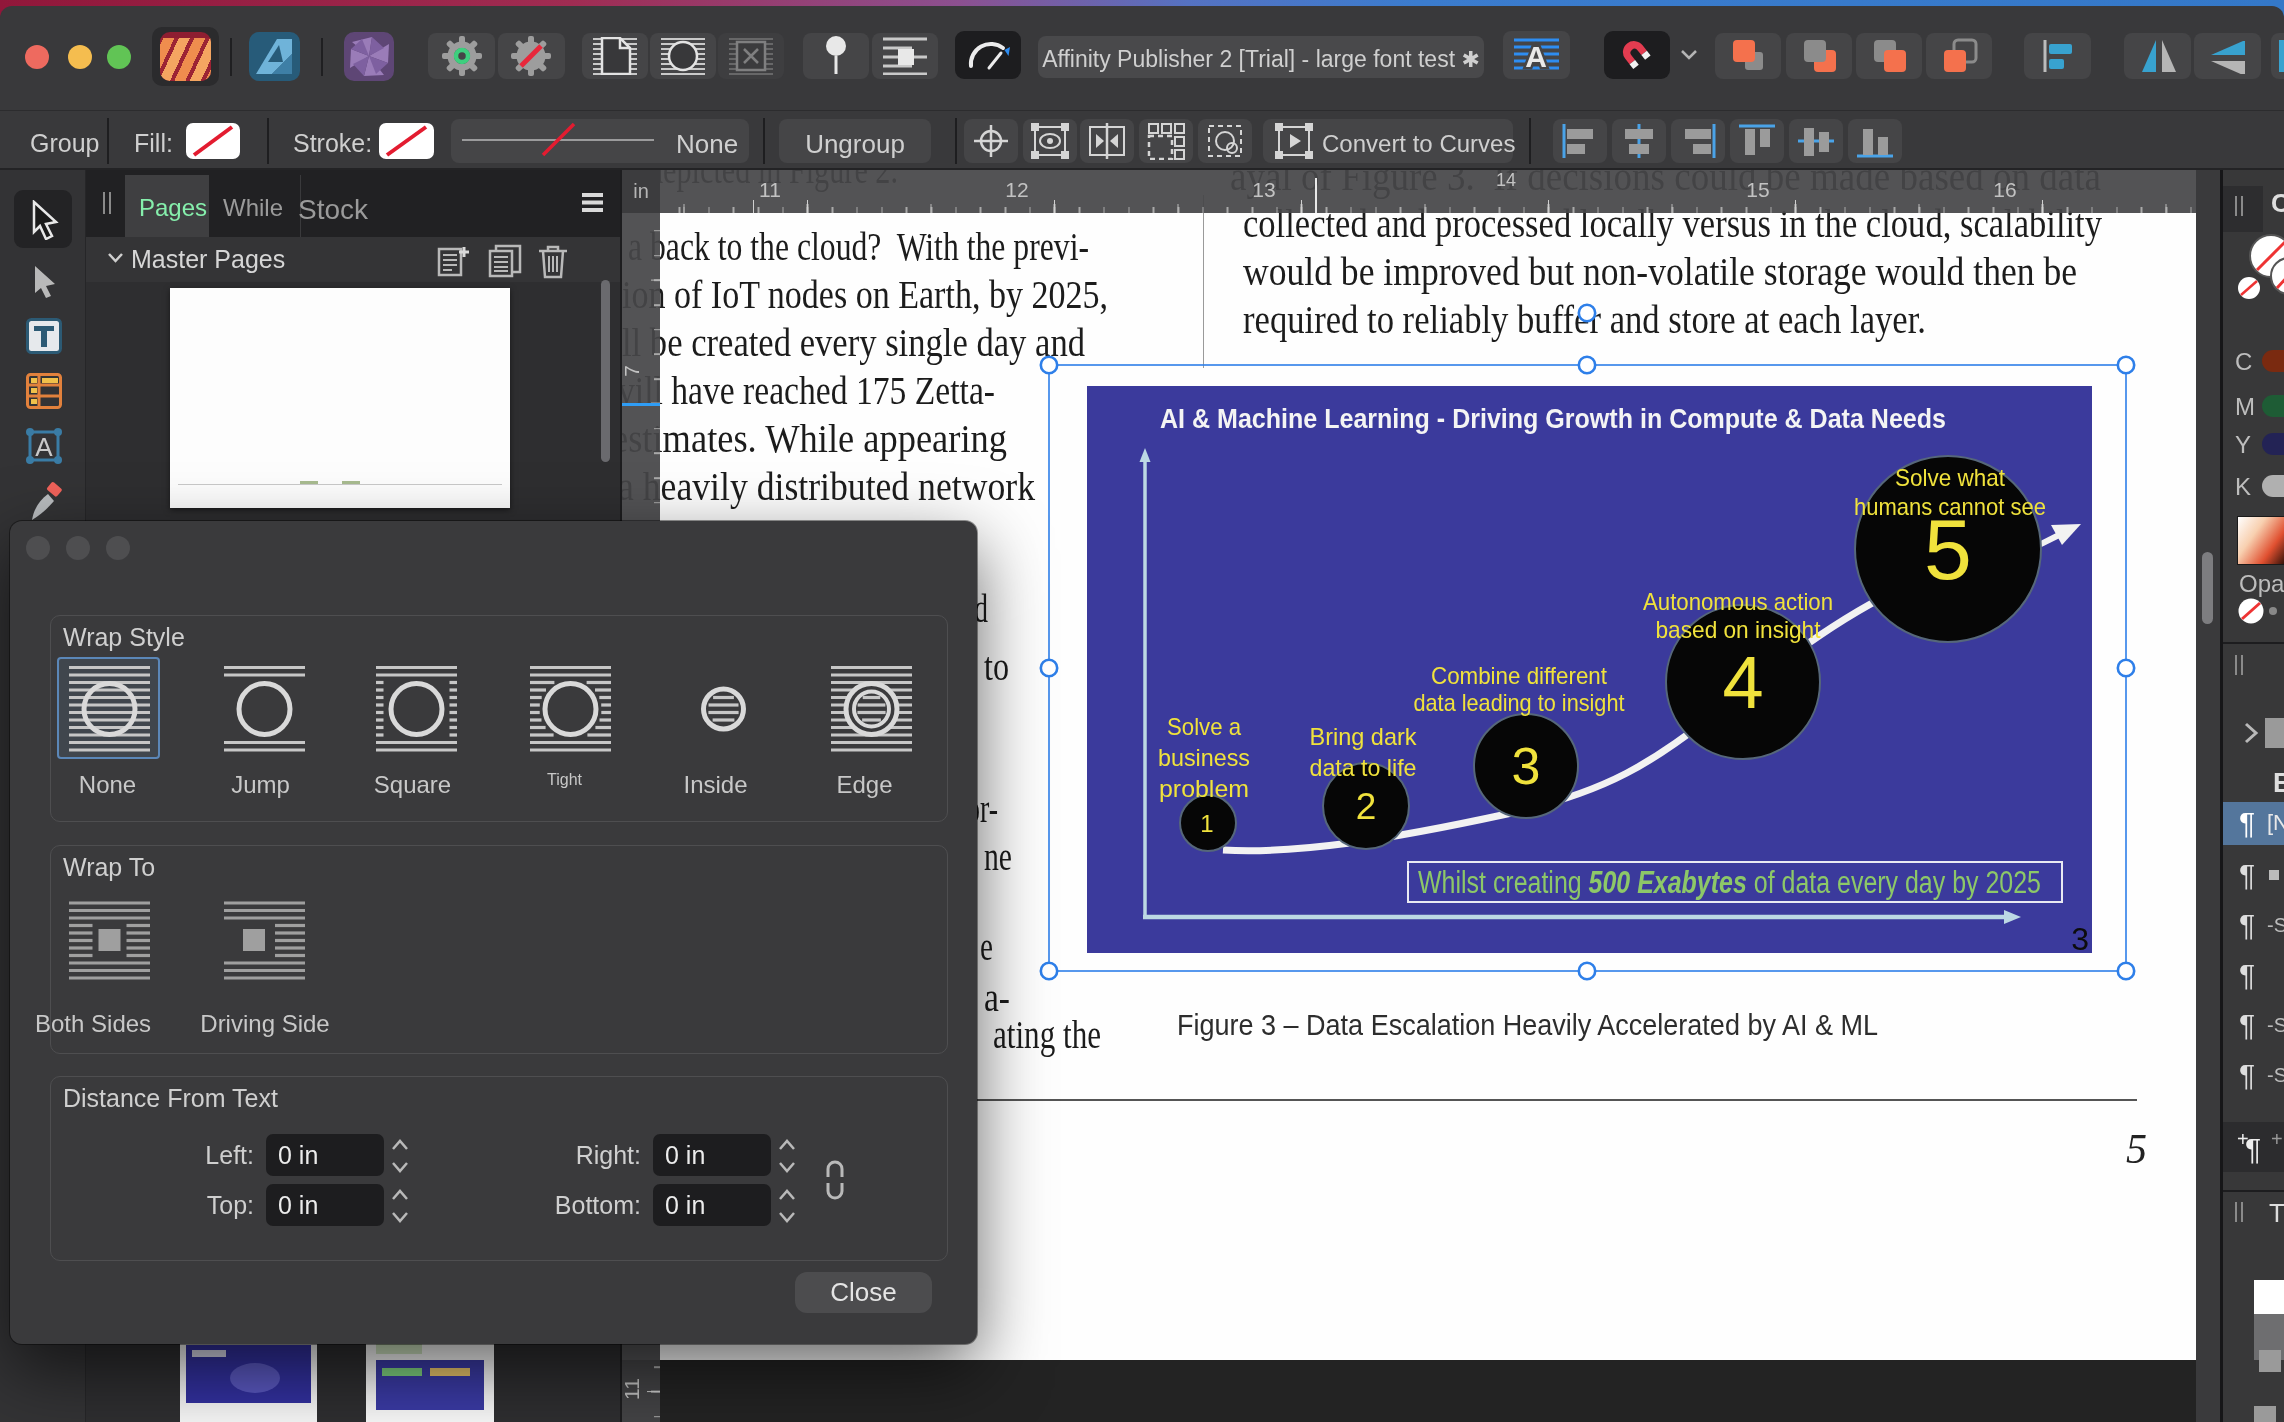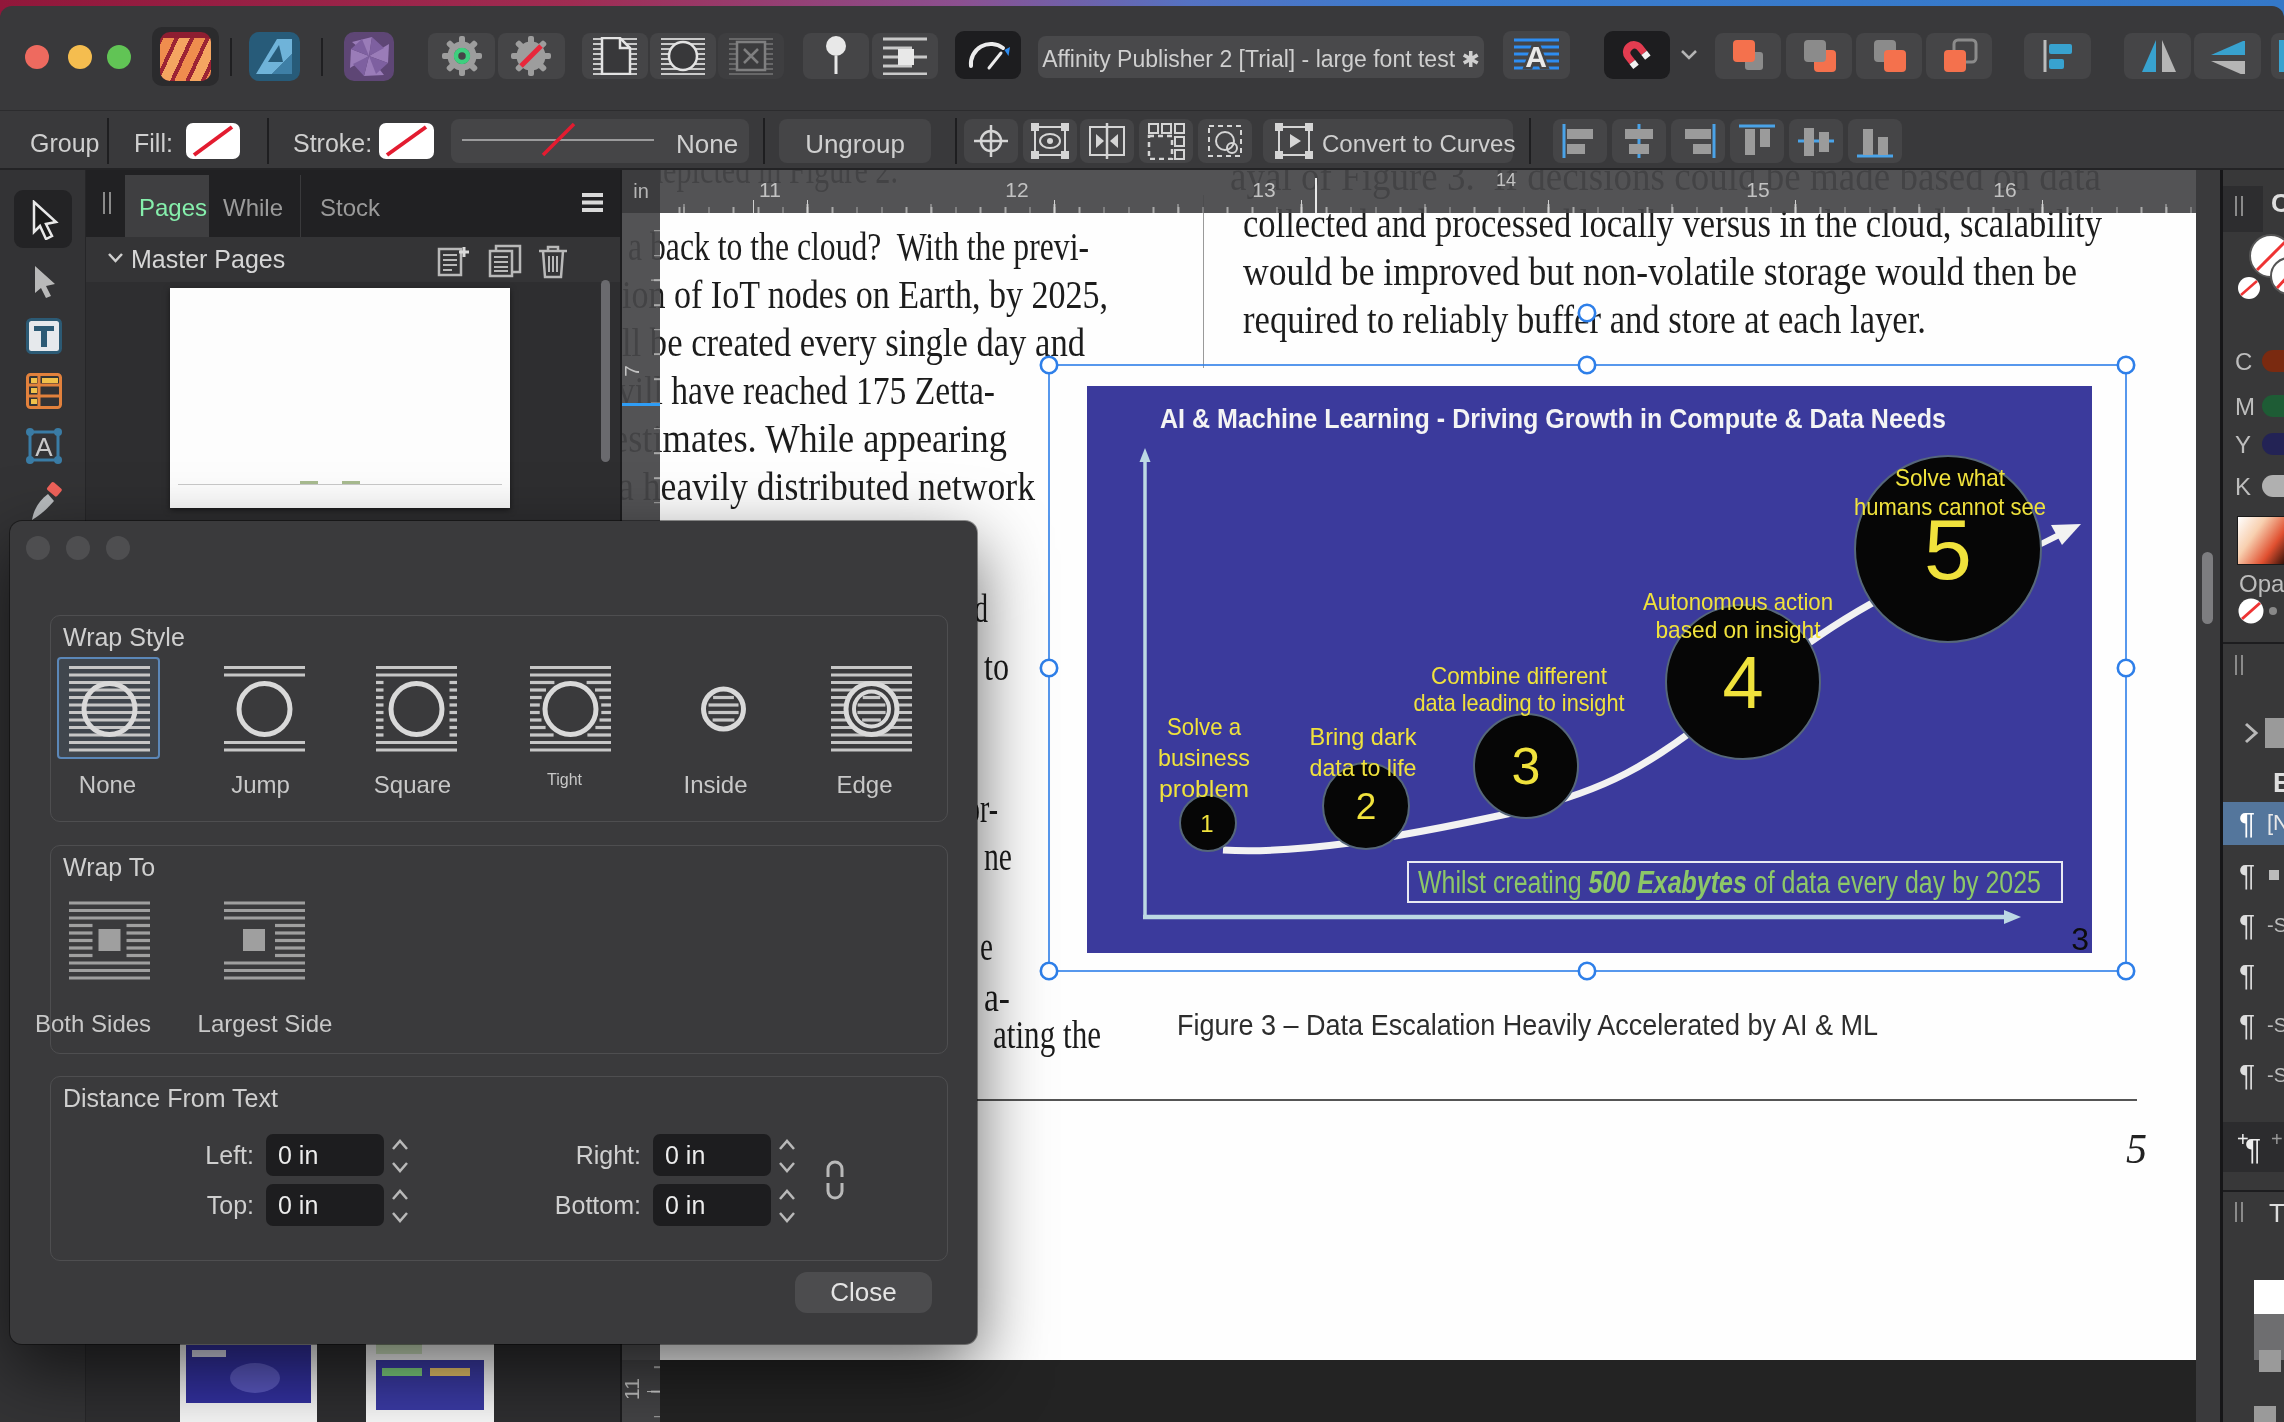--- a/index.html
+++ b/index.html
@@ -386,21 +386,21 @@
 </div>
 
 <div class="a" style="left:86px;top:170px;width:534px;height:1252px;background:#2e2e30;border-right:2px solid #1d1d1f;">
 
   <div class="a" style="left:0;top:0;width:534px;height:67px;background:#212123;"></div>
   <div class="a" style="left:39px;top:5px;width:84px;height:62px;background:#3f3f41;"></div>
   <div class="a" style="left:17px;top:22px;width:4px;height:22px;border-left:2.5px solid #8a8a8a;border-right:2.5px solid #8a8a8a;"></div>
   <div class="a" style="left:53px;top:24px;font-size:24px;color:#86efac;">Pages</div>
   <div class="a" style="left:137px;top:24px;font-size:24px;color:#9a9a9a;">While</div>
   <div class="a" style="left:214px;top:5px;width:1px;height:62px;background:#3a3a3c;"></div>
-  <div class="a" style="left:234px;top:24px;font-size:24px;color:#9a9a9a;">Stock</div>
+  <div class="a" style="left:212px;top:24px;font-size:28px;color:#9a9a9a;">Stock</div>
   <svg class="a" style="left:496px;top:22px;" width="21" height="21">
       <g stroke="#d9d9d9" stroke-width="4">
         <line x1="0" y1="3" x2="21" y2="3"></line>
         <line x1="0" y1="10.5" x2="21" y2="10.5"></line>
         <line x1="0" y1="18" x2="21" y2="18"></line>
       </g>
     </svg>
 
   <div class="a" style="left:0;top:67px;width:534px;height:45px;background:#343436;"></div>
   <svg class="a" style="left:21px;top:82px;" width="17" height="12">
@@ -793,21 +793,21 @@
       <line x1="58.0" y1="35.0" x2="88.0" y2="35.0" stroke="#9f9f9f" stroke-width="3.2"></line>
       <line x1="58.0" y1="42.5" x2="88.0" y2="42.5" stroke="#9f9f9f" stroke-width="3.2"></line>
       <line x1="58.0" y1="50.0" x2="88.0" y2="50.0" stroke="#9f9f9f" stroke-width="3.2"></line>
       <line x1="58.0" y1="57.5" x2="88.0" y2="57.5" stroke="#9f9f9f" stroke-width="3.2"></line>
       <line x1="7.0" y1="65.0" x2="88.0" y2="65.0" stroke="#9f9f9f" stroke-width="3.2"></line>
       <line x1="7.0" y1="72.5" x2="88.0" y2="72.5" stroke="#9f9f9f" stroke-width="3.2"></line>
       <line x1="7.0" y1="80.0" x2="88.0" y2="80.0" stroke="#9f9f9f" stroke-width="3.2"></line>
       <rect x="26" y="31" width="22" height="22" fill="#9f9f9f"></rect>
     </svg>
   <div class="a" style="left:25px;top:489px;width:150px;text-align:left;font-size:24px;color:#c8c8c8;white-space:nowrap;">Both Sides</div>
-  <div class="a" style="left:175px;top:489px;width:160px;text-align:center;font-size:24px;color:#c8c8c8;white-space:nowrap;">Largest Side</div>
+  <div class="a" style="left:175px;top:489px;width:160px;text-align:center;font-size:24px;color:#c8c8c8;white-space:nowrap;">Driving Side</div>
 
   <div class="a" style="left:40px;top:555px;width:896px;height:183px;border:1.5px solid #4e4e50;border-radius:10px;"></div>
   <div class="a" style="left:53px;top:563px;font-size:25px;color:#cfcfcf;">Distance From Text</div>
   <div class="a" style="left:144px;top:620px;width:100px;text-align:right;font-size:25px;color:#cfcfcf;">Left:</div>
   <div class="a" style="left:144px;top:670px;width:100px;text-align:right;font-size:25px;color:#cfcfcf;">Top:</div>
   <div class="a" style="left:481px;top:620px;width:150px;text-align:right;font-size:25px;color:#cfcfcf;">Right:</div>
   <div class="a" style="left:481px;top:670px;width:150px;text-align:right;font-size:25px;color:#cfcfcf;">Bottom:</div>
   <div class="a" style="left:256px;top:613px;width:118px;height:42px;background:#1d1d1f;border-radius:7px;color:#ececec;font-size:25px;line-height:42px;padding-left:12px;box-sizing:border-box;">0 in</div>
   <div class="a" style="left:256px;top:663px;width:118px;height:42px;background:#1d1d1f;border-radius:7px;color:#ececec;font-size:25px;line-height:42px;padding-left:12px;box-sizing:border-box;">0 in</div>
   <div class="a" style="left:643px;top:613px;width:118px;height:42px;background:#1d1d1f;border-radius:7px;color:#ececec;font-size:25px;line-height:42px;padding-left:12px;box-sizing:border-box;">0 in</div>

